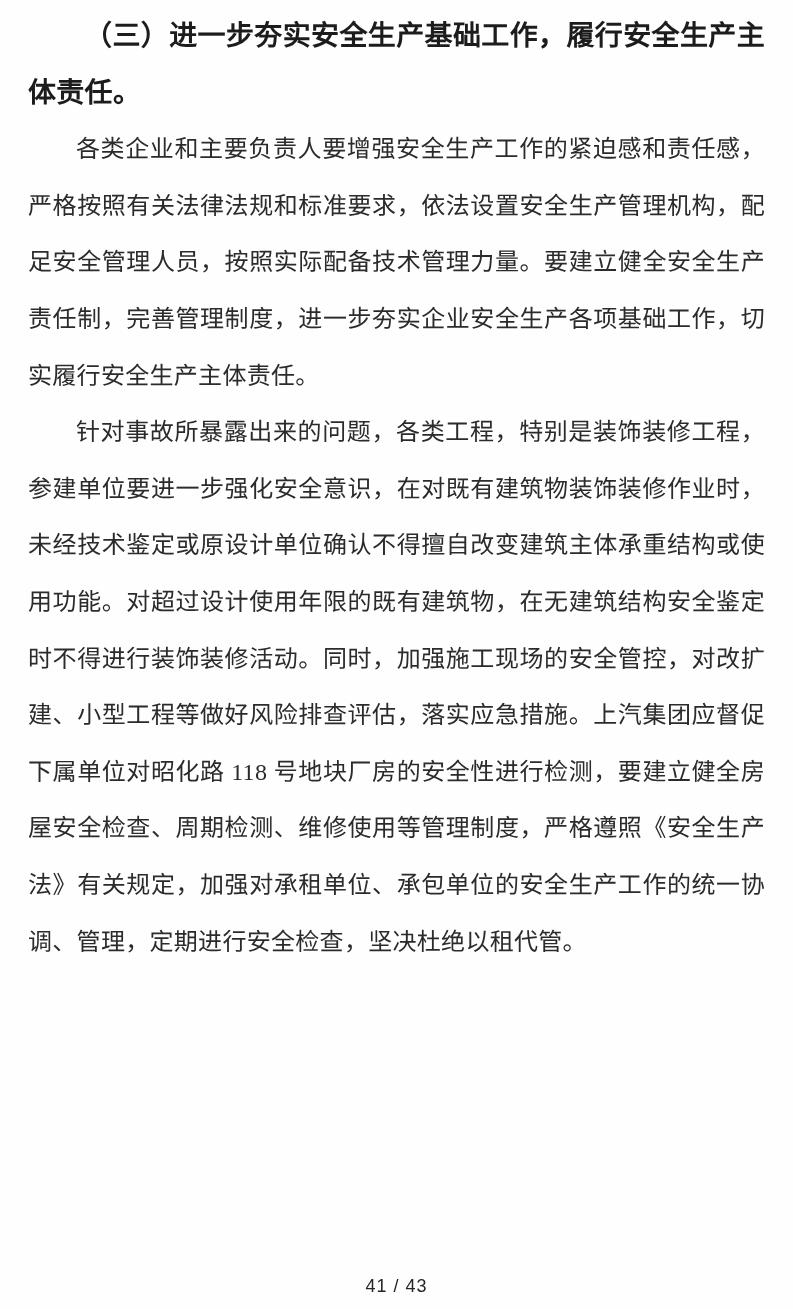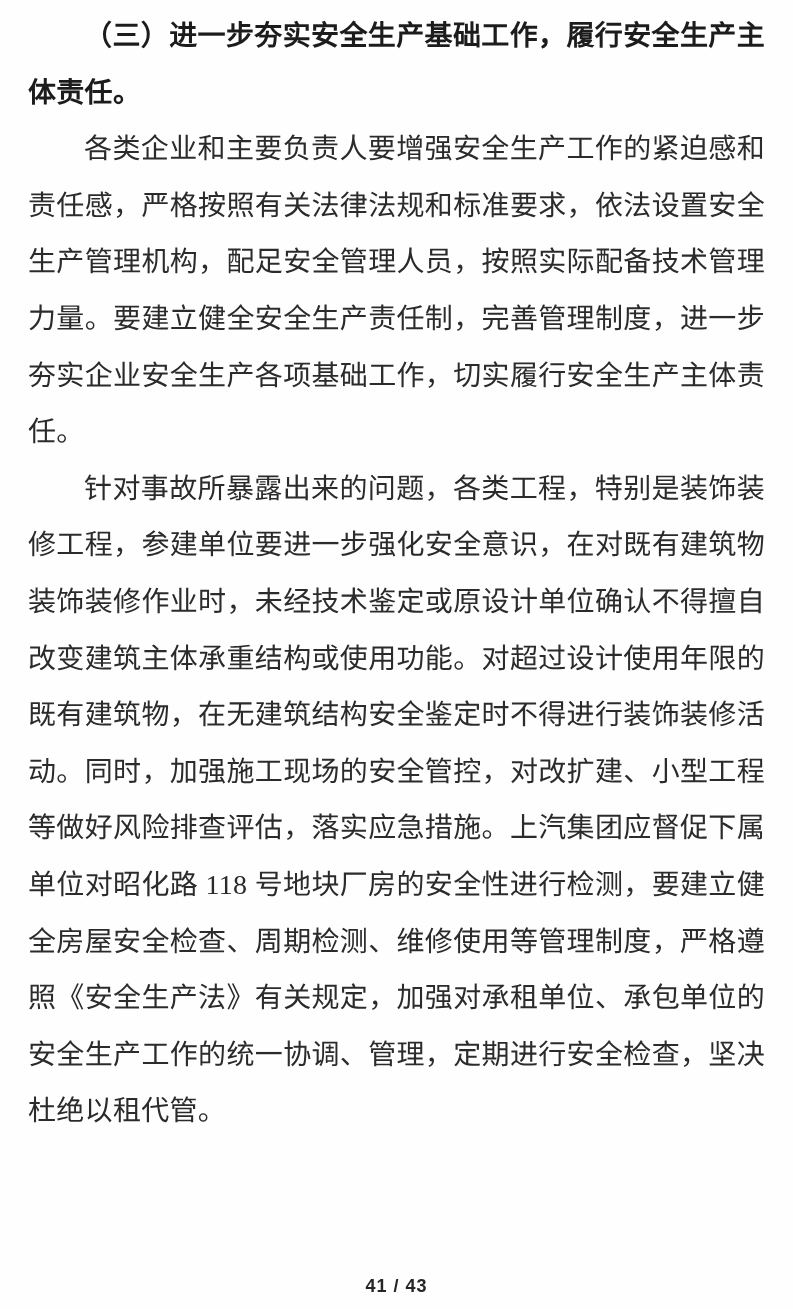--- a/index.html
+++ b/index.html
@@ -25,37 +25,37 @@
     font-size: 28px;
     line-height: 56.6px;
     font-weight: bold;
     text-indent: 2em;
     text-align: justify;
     letter-spacing: 0.3px;
     color: #1c1c1c;
   }
   .para {
     margin: 0;
-    font-size: 28px;
+    font-size: 24px;
     line-height: 56.6px;
     font-weight: normal;
     text-indent: 2em;
     text-align: justify;
     letter-spacing: 0.3px;
     color: #2b2b2b;
   }
   .page-number {
     position: absolute;
     left: 0;
     right: 0;
     bottom: 12px;
     text-align: center;
     font-family: "Liberation Sans", "DejaVu Sans", sans-serif;
     font-size: 18px;
-    font-weight: bold;
+    font-weight: normal;
     color: #262626;
     letter-spacing: 1px;
   }
 </style>
 </head>
 <body>
 
 <div class="page">
   <div class="content">
     <h3 class="heading">（三）进一步夯实安全生产基础工作，履行安全生产主体责任。</h3>

